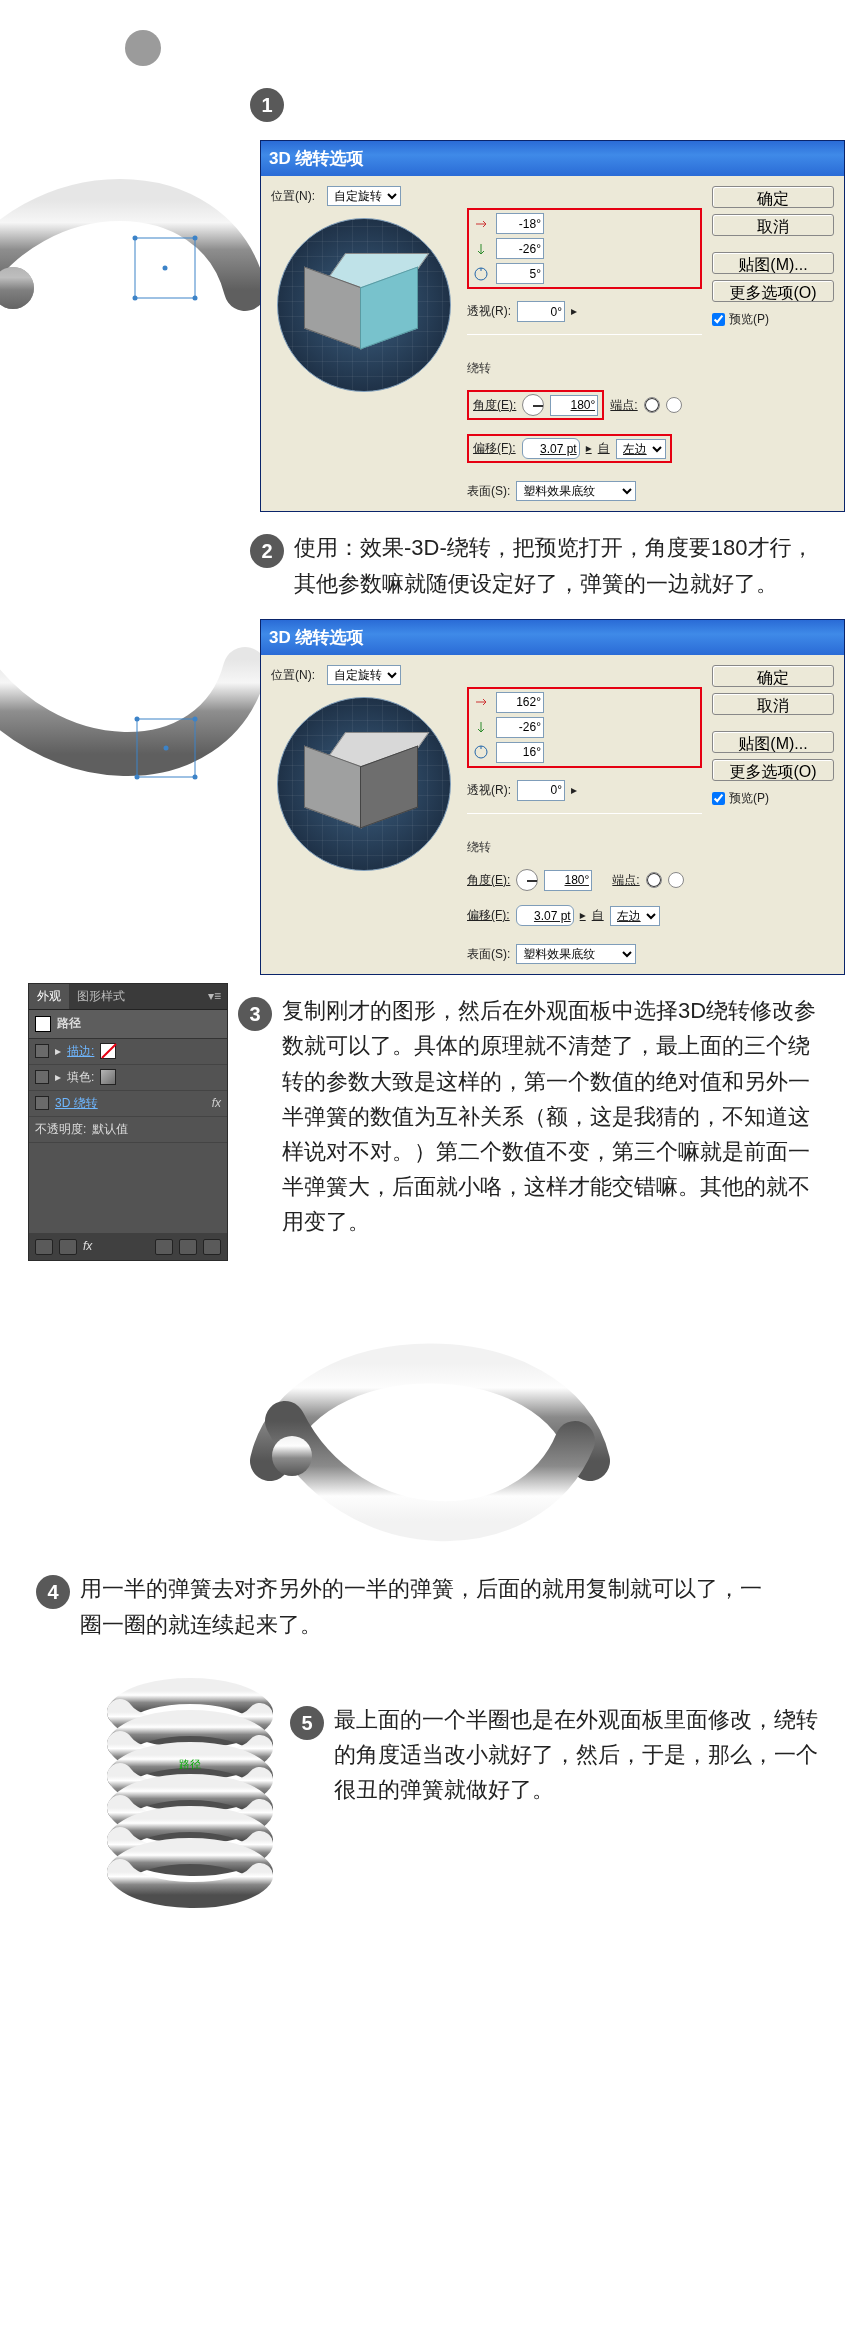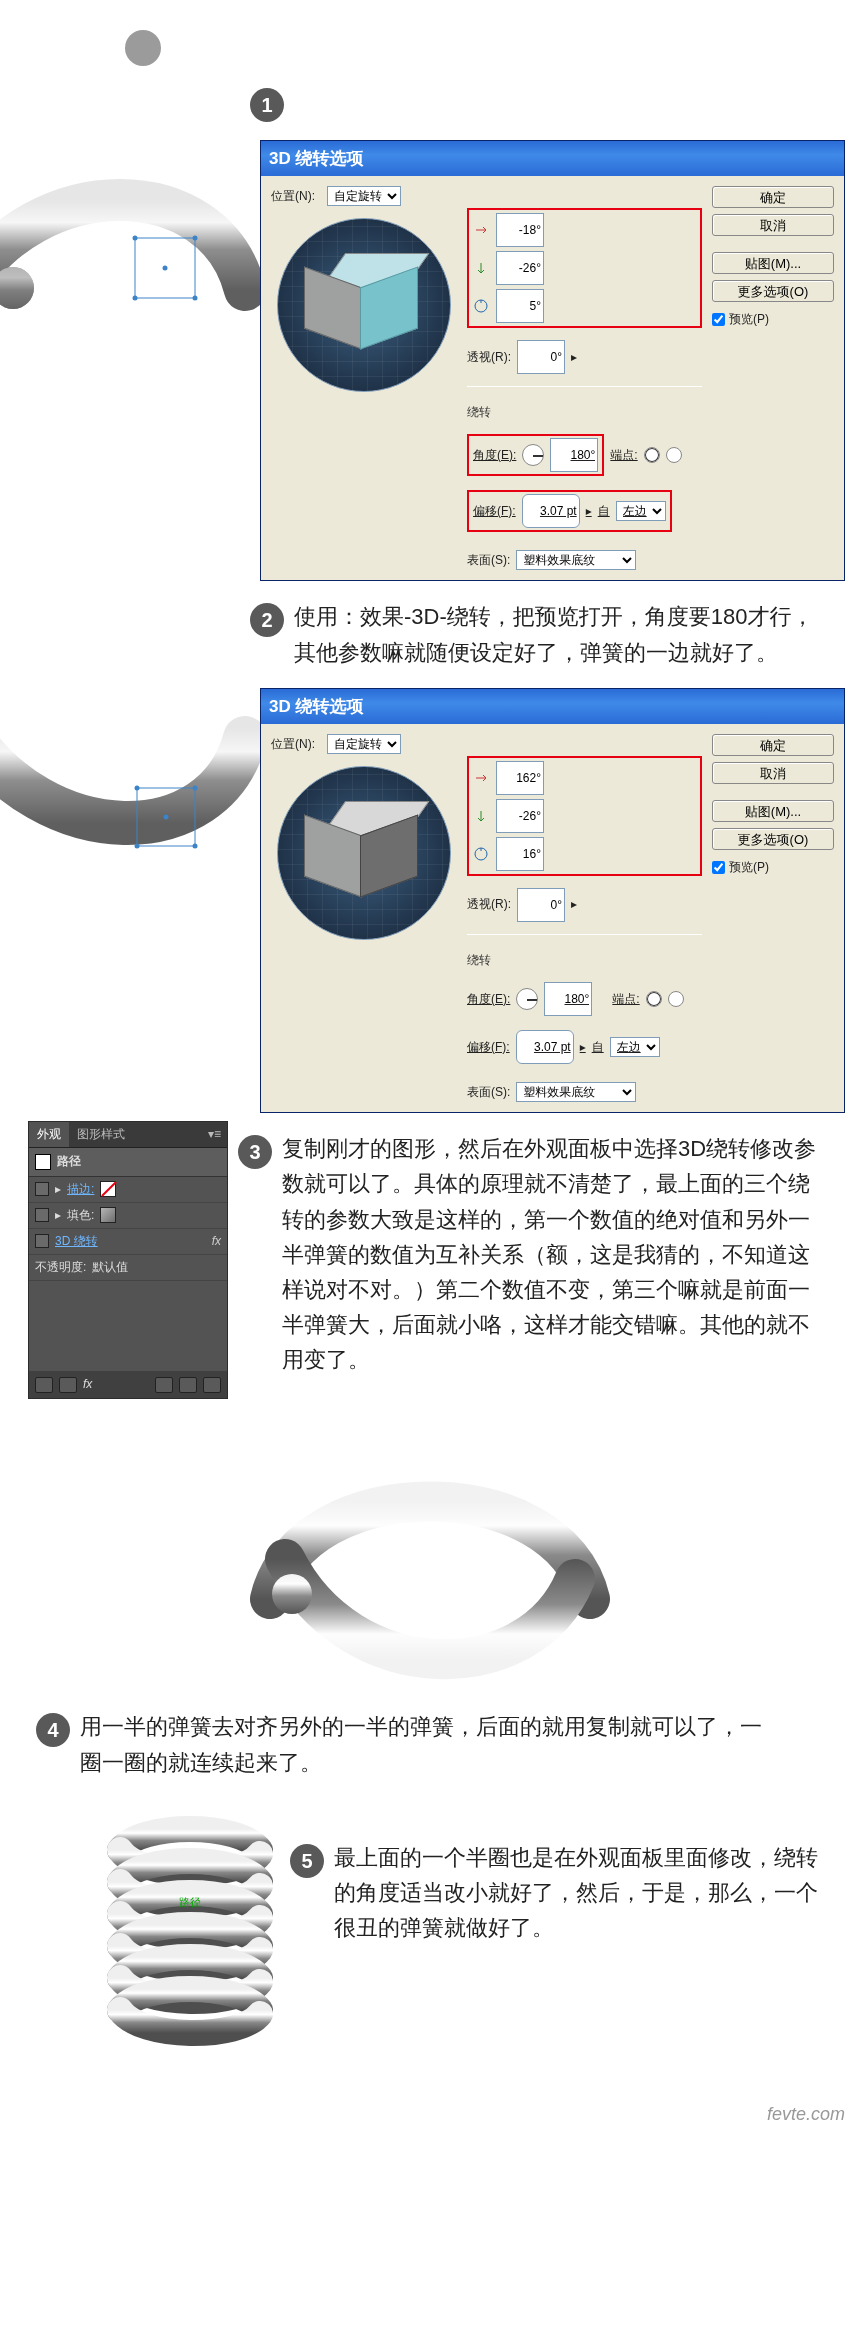--- a/index.html
+++ b/index.html
@@ -90,42 +90,42 @@
     background:#9fa0a0; left:-6px; top:24px; border:1px solid #666; transform: skewY(20deg);}
   .cube .face-right { position:absolute; width:58px; height:62px;
     background:#78c2cc; left:50px; top:24px; border:1px solid #5a9aa2; transform: skewY(-20deg);}
   .cube .face-right.gray { background:#6e6e6e; border-color:#444;}
 
   .axis-group { display:flex; flex-direction:column; gap:6px; margin-top:22px;}
   .redbox { border: 2px solid #e60012; padding: 3px; display:inline-flex; flex-direction:column; gap:4px;}
   .axis-row { display:flex; align-items:center; gap:6px; }
   .axis-ico { width:18px; height:18px; display:flex; align-items:center; justify-content:center;}
   .num-in {
-    width:48px; height:34px;
+    width:48px; height:21px;
     border:1px solid #7f9db9; background:#fff;
     font-size:12px; text-align:right; padding-right:2px;
   }
   .num-in.wide { width:58px;border-radius:6px; }
   .persp-row { display:flex; align-items:center; gap:6px; margin-top:6px;}
   .hr { height:1px; background:#c0b89a; margin:6px 0; border-top:1px solid #fff;}
-  .sec-lbl { color:#333; margin:4px 0 2px;}
+  .sec-lbl { color:#333; margin:12px 0 2px;}
   .rot-row { display:flex; align-items:center; gap:6px; margin:4px 0;text-decoration:underline;}
   .dial {
     width:22px; height:22px; border-radius:50%;
     border:1px solid #888; background:#fff;
     position:relative;
   }
   .dial::after { content:""; position:absolute; left:10px; top:10px; width:10px; height:2px; background:#333;}
   .cap-ico { width:16px; height:16px; border:1px solid #888; border-radius:50%; background:#fff;}
   .cap-ico.sel { box-shadow:0 0 0 1px #333 inset;}
   .surf-row { display:flex; align-items:center; gap:6px; margin-top:8px;}
   .winbtn {
     height:22px; background:#ece9d8;
     border:1px solid #888; border-radius:3px;
-    font-size:13px; padding:2px 4px; text-align:center;
+    font-size:16px; padding:2px 4px; text-align:center;
     box-shadow:inset 1px 1px 0 #fff;
   }
   .chk { display:flex; align-items:center; gap:4px; margin-top:2px;}
   .chk input { width:13px; height:13px;}
   .redbox-rot { border:2px solid #e60012; padding:2px 4px; display:inline-flex; align-items:center; gap:6px;}
 
   
   .app-panel {
     width: 200px; margin-left:28px; margin-top:8px;
     font-size:12px; color:#ddd;
@@ -497,14 +497,13 @@
   </svg>
   <div style="flex:1">
     <div class="step" style="margin:30px 0 0 0">
       <div class="step-num">5</div>
       <div class="step-text">最上面的一个半圈也是在外观面板里面修改，绕转的角度适当改小就好了，然后，于是，那么，一个很丑的弹簧就做好了。</div>
     </div>
   </div>
 </div>
 
 <div class="watermark">
-  <div>fevte.com</div>
 </div>
 
 </body></html>

